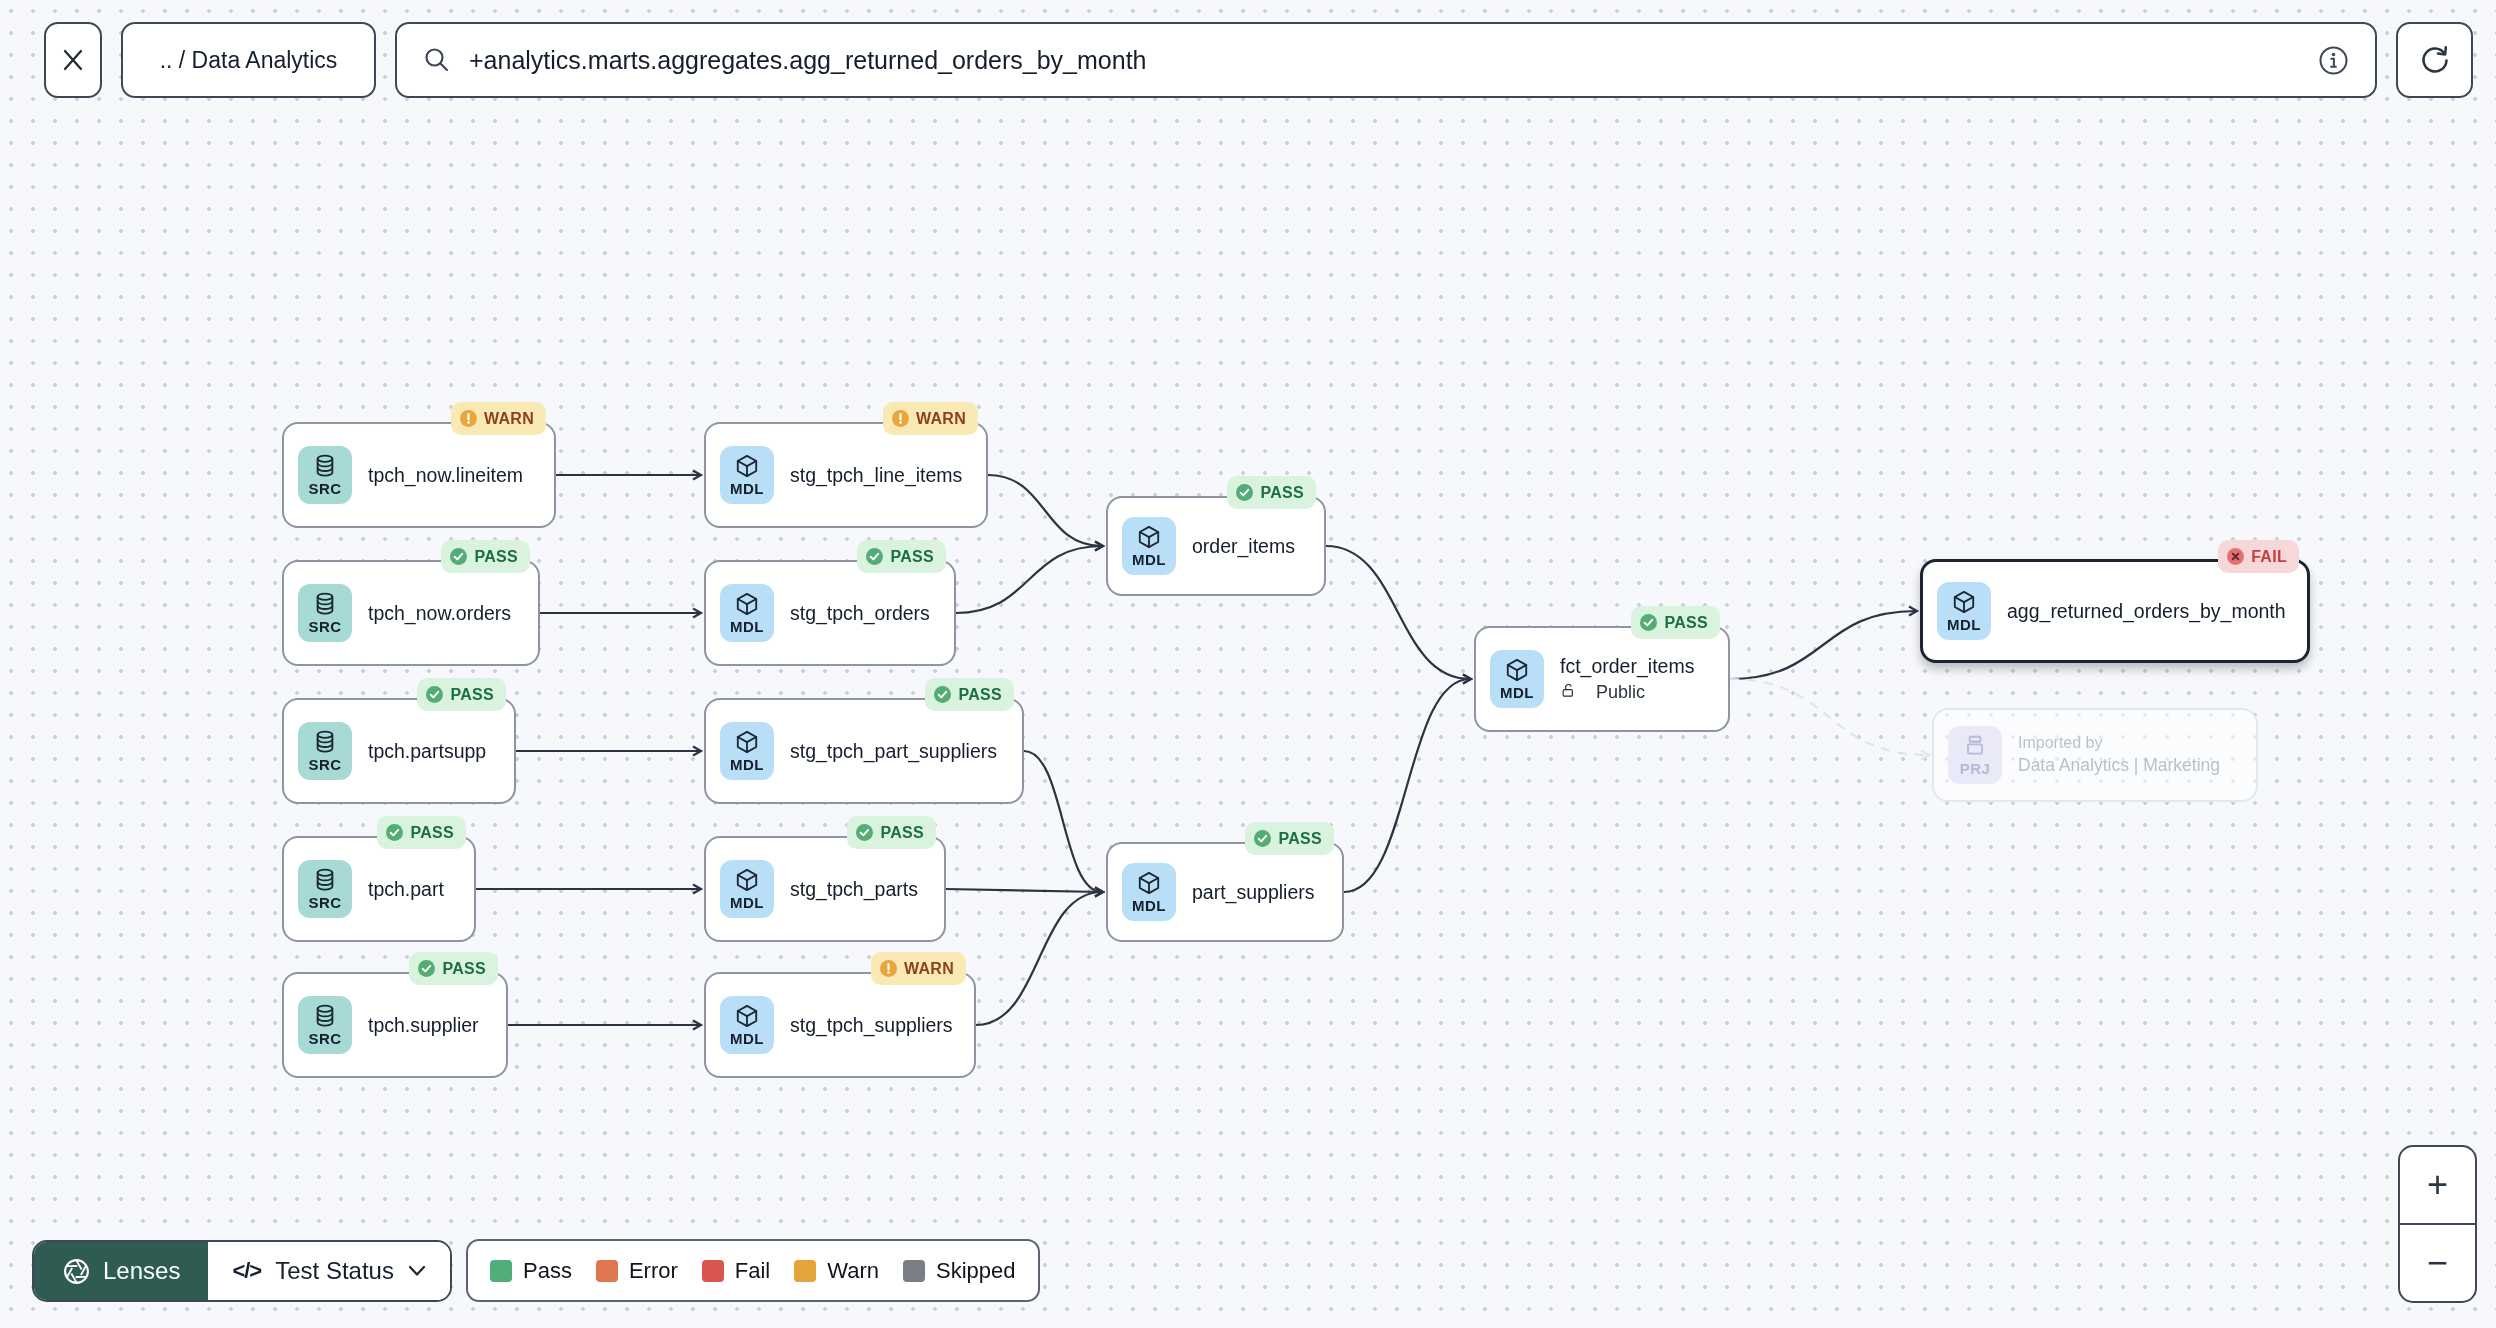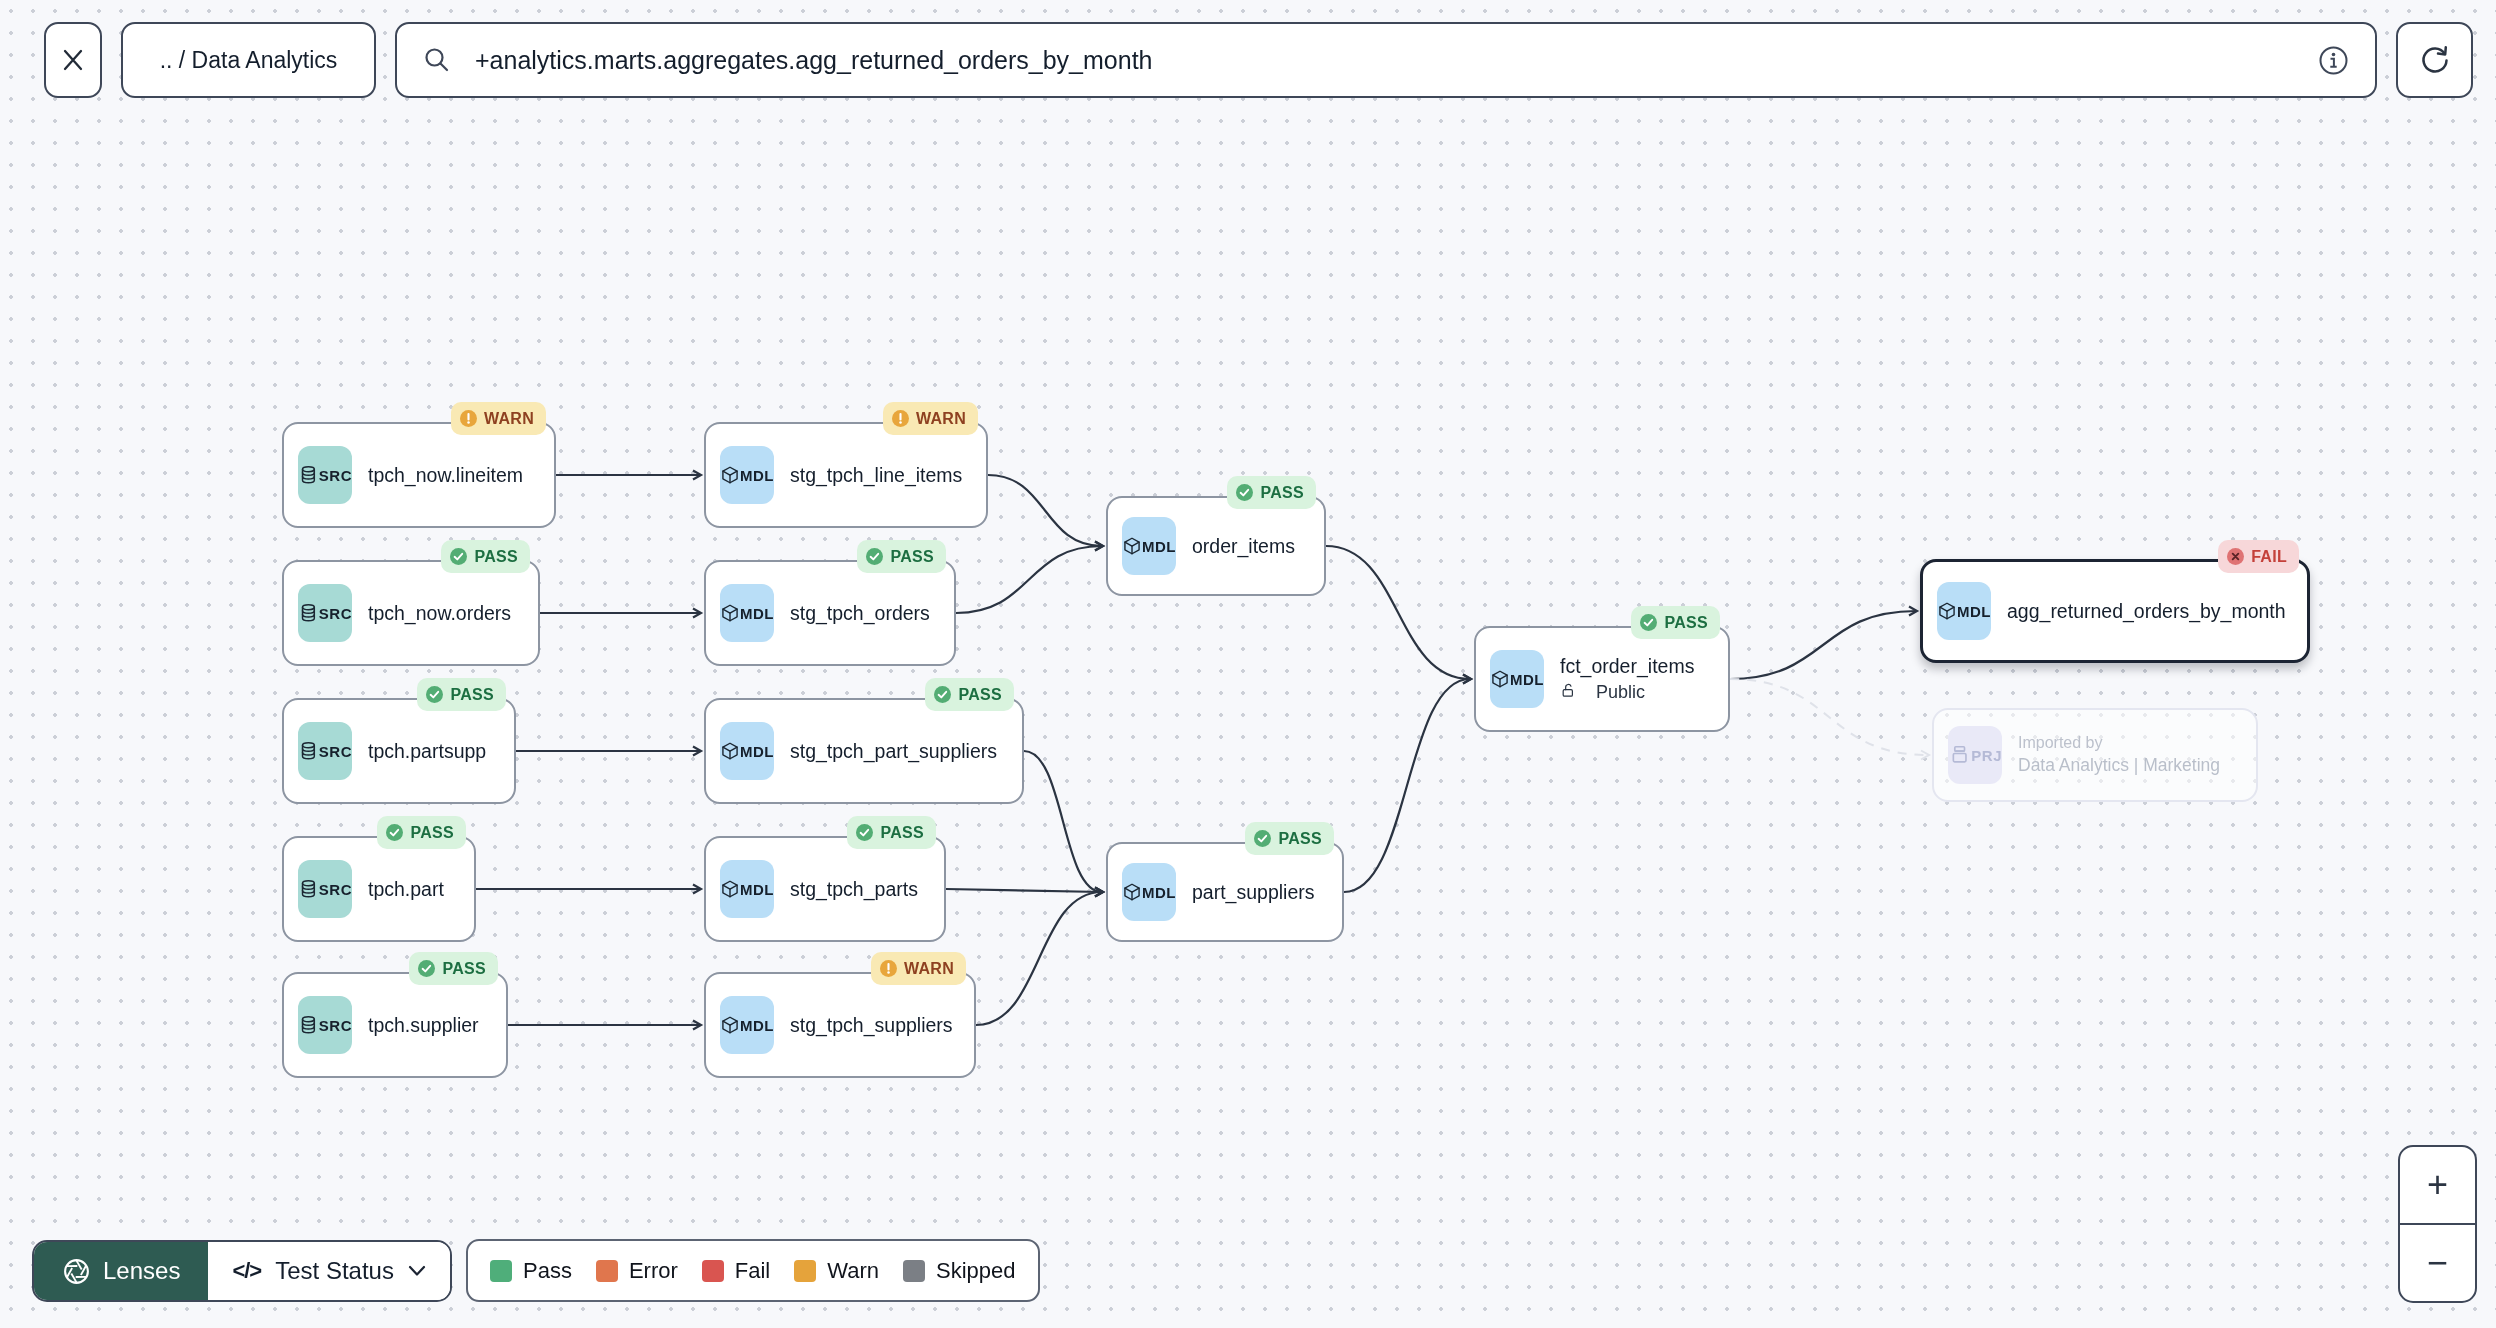--- a/index.html
+++ b/index.html
@@ -12,34 +12,34 @@
     position:relative;
   }
   .stage{position:absolute;inset:0;}
 
   
   .topbar{position:absolute;top:22px;left:44px;right:23px;height:76px;display:flex;gap:19px;align-items:stretch;}
   .tb-btn{background:#fff;border:2.5px solid #3e4758;border-radius:14px;box-sizing:border-box;
           display:flex;align-items:center;justify-content:center;}
   .btn-close{width:58px;}
   .btn-crumb{width:255px;font-size:23px;color:#141e2c;}
-  .searchbox{flex:1;justify-content:flex-start;padding:0 26px;gap:24px;}
+  .searchbox{flex:1;justify-content:flex-start;padding:0 26px;gap:18px;}
   .search-text{font-size:25px;color:#141e2c;white-space:nowrap;}
   .spacer{flex:1;}
   .btn-refresh{width:77px;}
 
   
   #edges{position:absolute;left:0;top:0;}
   .edge{fill:none;stroke:#2b3442;stroke-width:2.2px;}
   .edge.dashed{stroke:#dfe2e9;stroke-width:2px;stroke-dasharray:9 8;}
   .node{position:absolute;background:#fff;border:2px solid #8d95a2;border-radius:16px;
         display:flex;align-items:center;padding:0 10px 0 14px;box-sizing:border-box;}
   .node.selected{border:3.5px solid #1c2433;box-shadow:0 6px 10px rgba(15,20,30,.25);}
   .node.faded{background:rgba(255,255,255,.55);border-color:#e4e6f0;}
-  .tile{width:54px;height:58px;border-radius:12px;display:flex;flex-direction:row;
+  .tile{width:54px;height:58px;border-radius:12px;display:flex;flex-direction:column;
         align-items:center;justify-content:center;flex:0 0 auto;}
   .tile-SRC{background:#a7dad5;}
   .tile-MDL{background:#b9def7;}
   .tile-PRJ{background:#e9e9f7;}
   .tile .tl{font-size:15px;font-weight:600;letter-spacing:.5px;color:#16202c;margin-top:1px;}
   .tile-PRJ .tl{color:#b5bad6;}
   .texts{margin-left:16px;display:flex;flex-direction:column;justify-content:flex-end;}
   .nlabel{font-size:19.5px;color:#141e2c;white-space:nowrap;}
   .nsub{display:flex;align-items:center;gap:19px;font-size:18px;color:#2a3442;margin-top:4px;white-space:nowrap;}
   .node.faded .pre{font-size:16px;color:#bcc1cc;white-space:nowrap;}

